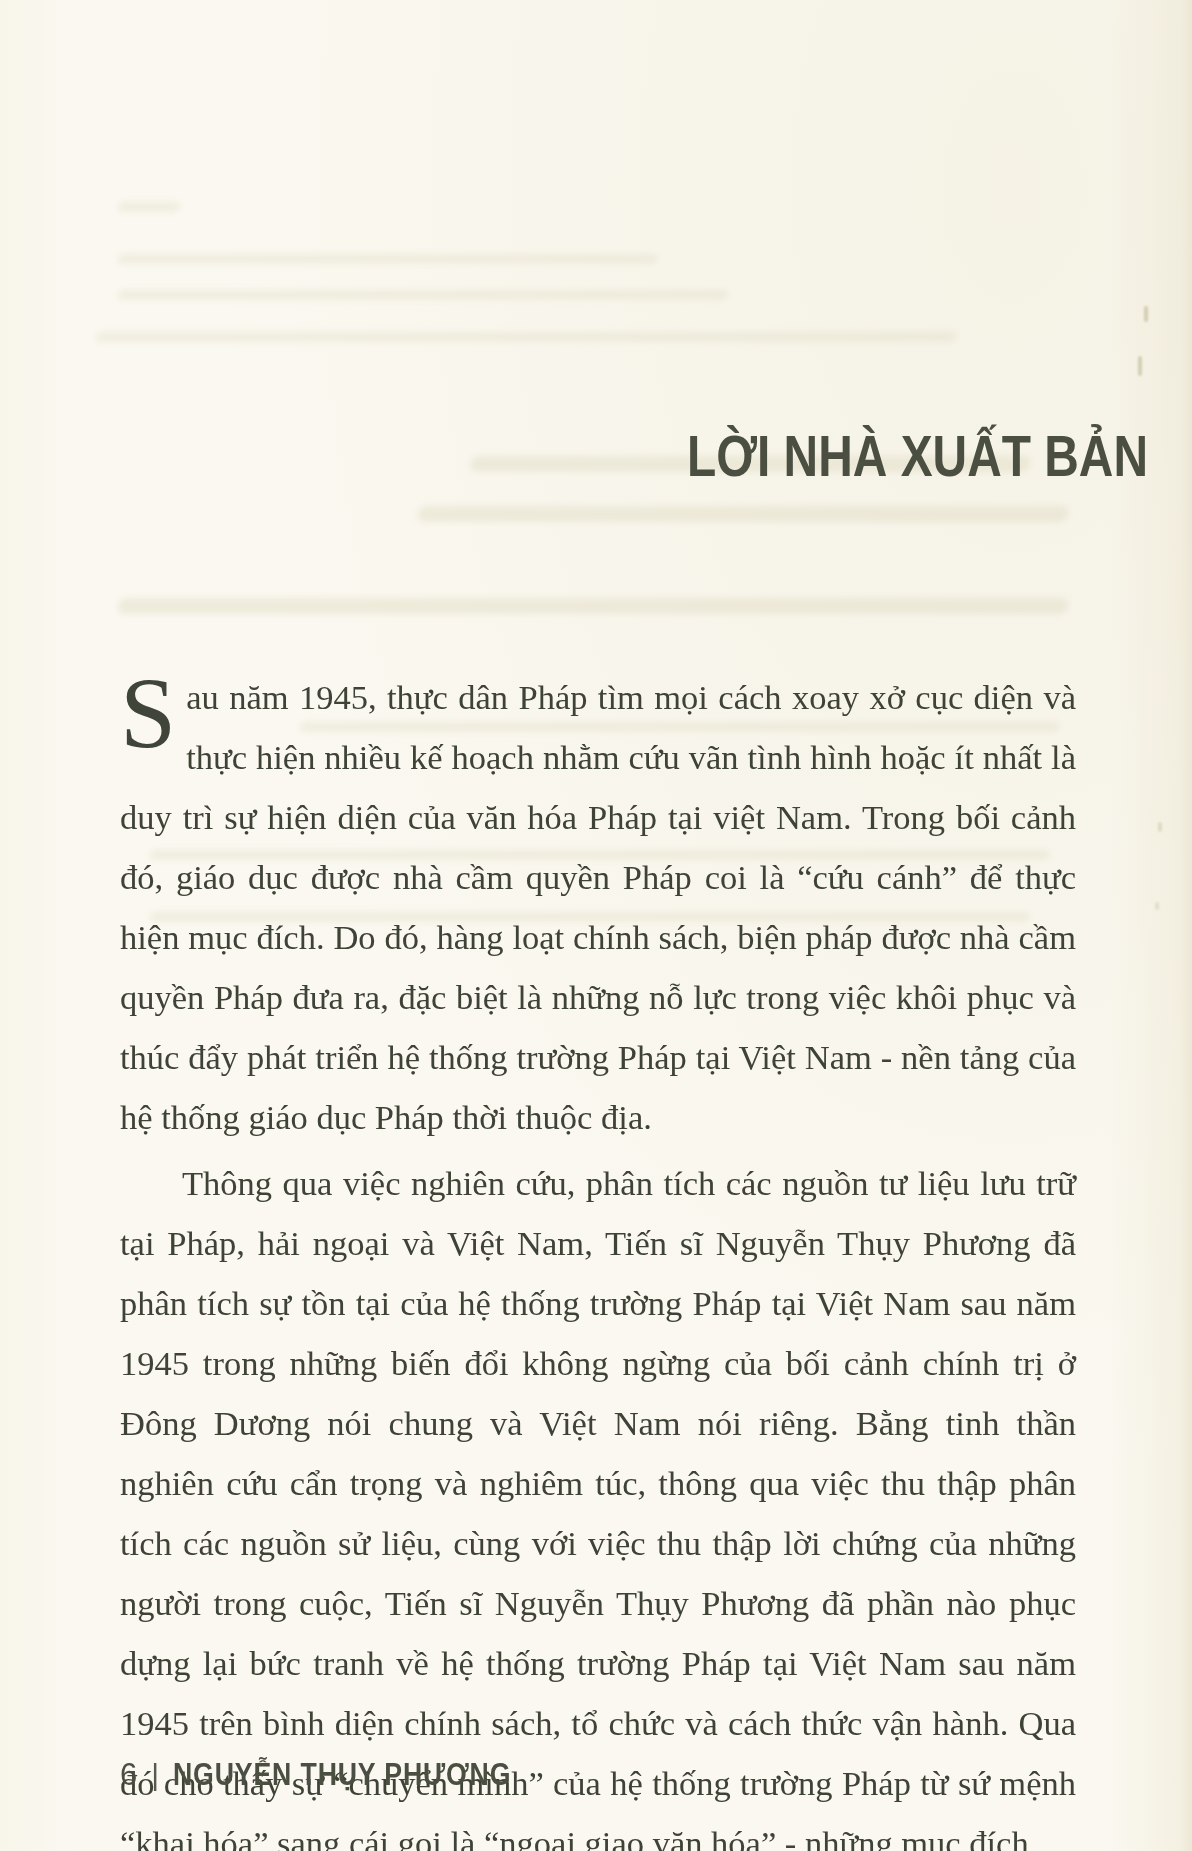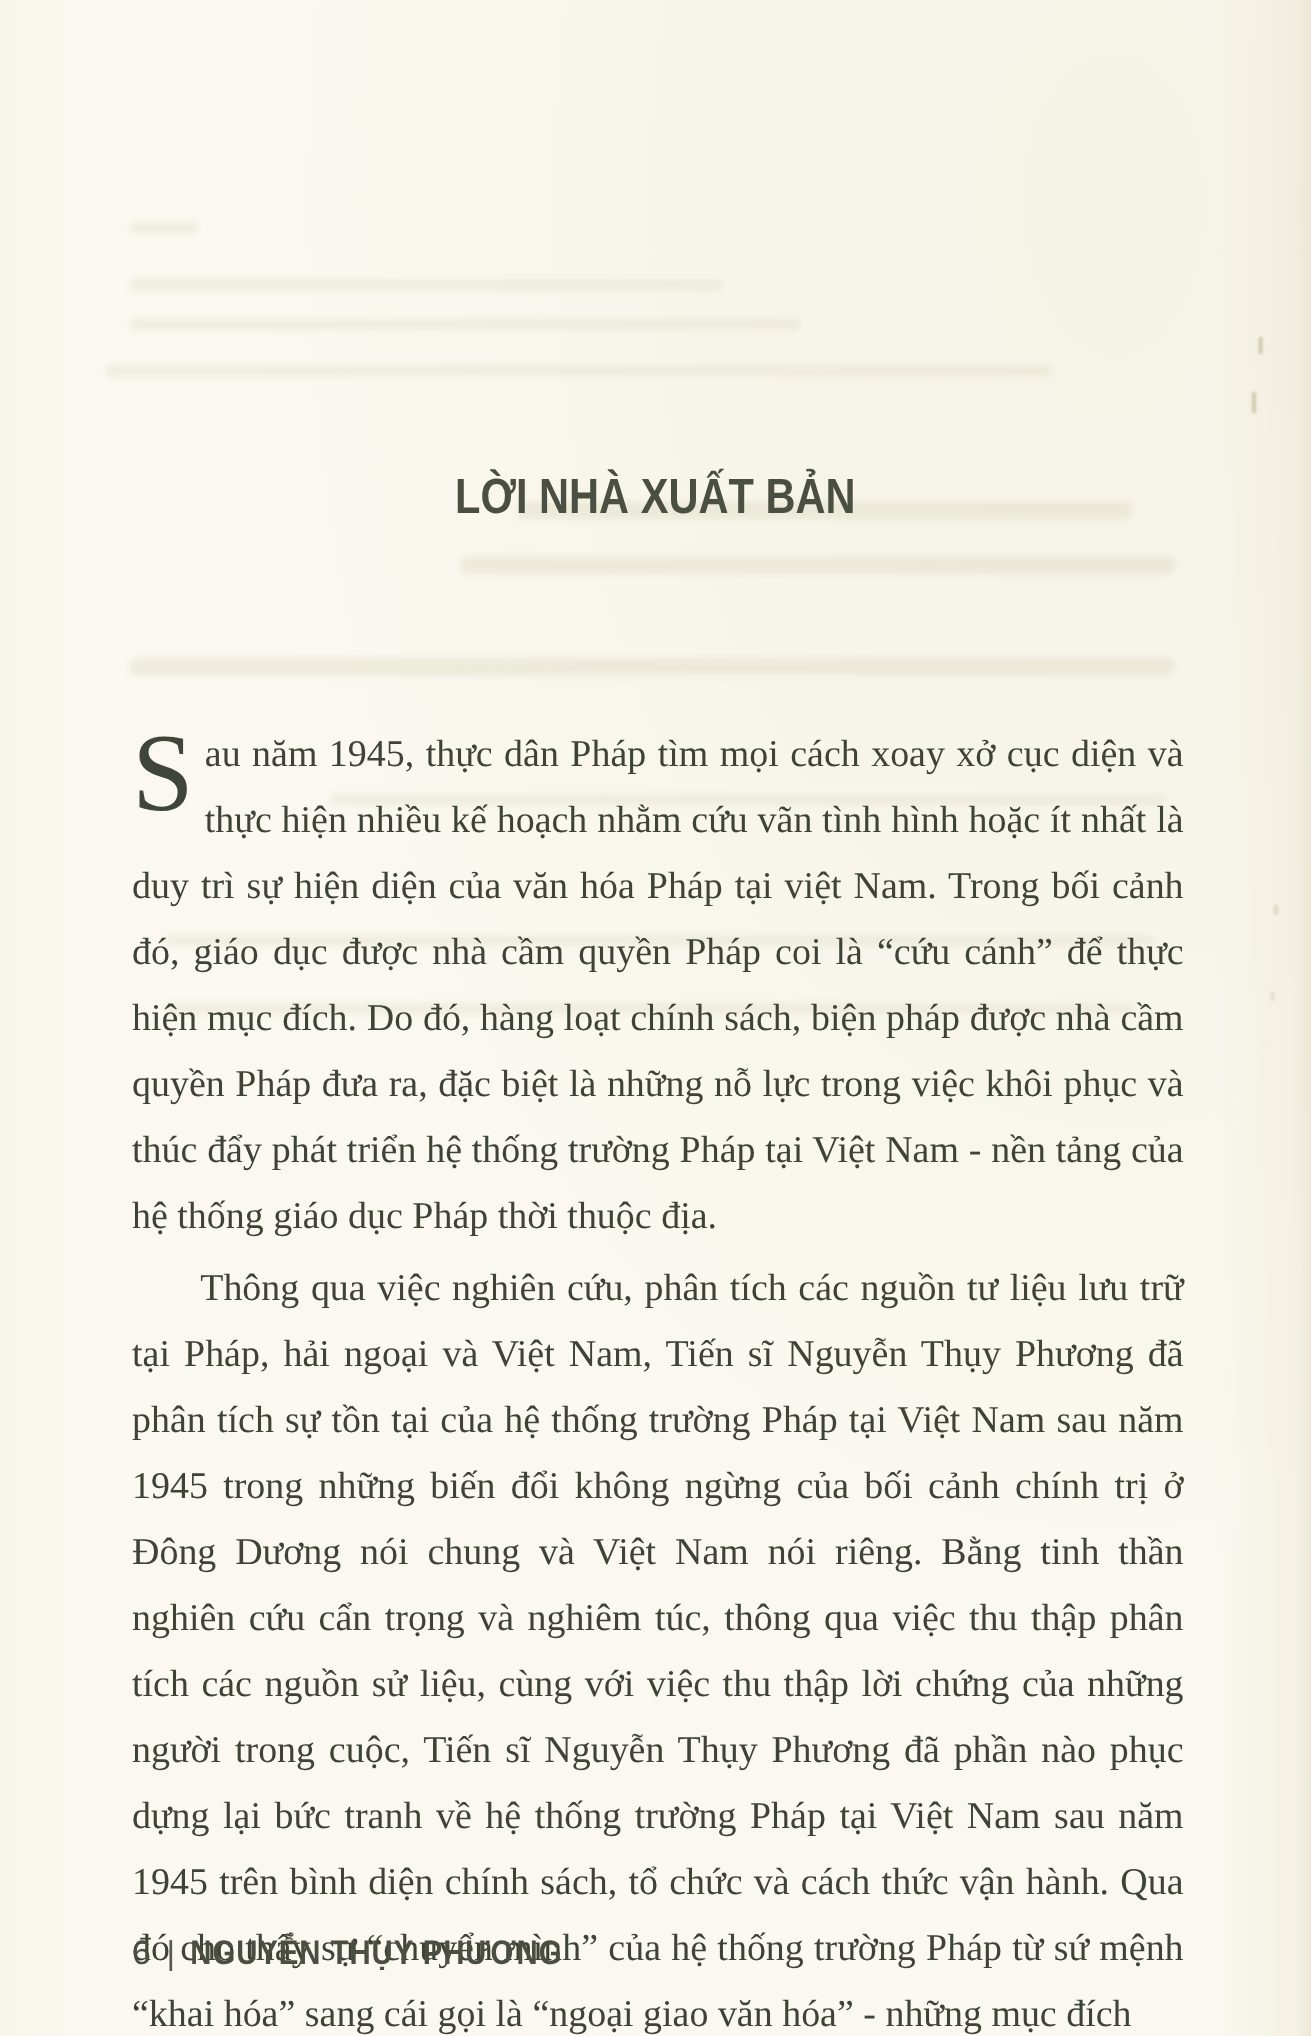--- a/index.html
+++ b/index.html
@@ -37,24 +37,24 @@
     height: 16px;
     background: #b9b48f;
     opacity: 0.55;
     filter: blur(1px);
     border-radius: 2px;
   }
 
   .title {
     margin: 0;
     padding-top: 428px;
-    text-align: center;
+    text-align: right;
     font-family: "Liberation Sans", "DejaVu Sans", sans-serif;
     font-weight: 700;
-    font-size: 45px;
+    font-size: 57px;
     letter-spacing: 0px;
     color: #4b4f42;
     line-height: 1;
   }
   .title .condense {
     display: inline-block;
     transform: scaleX(0.84);
     transform-origin: center;
   }
 

